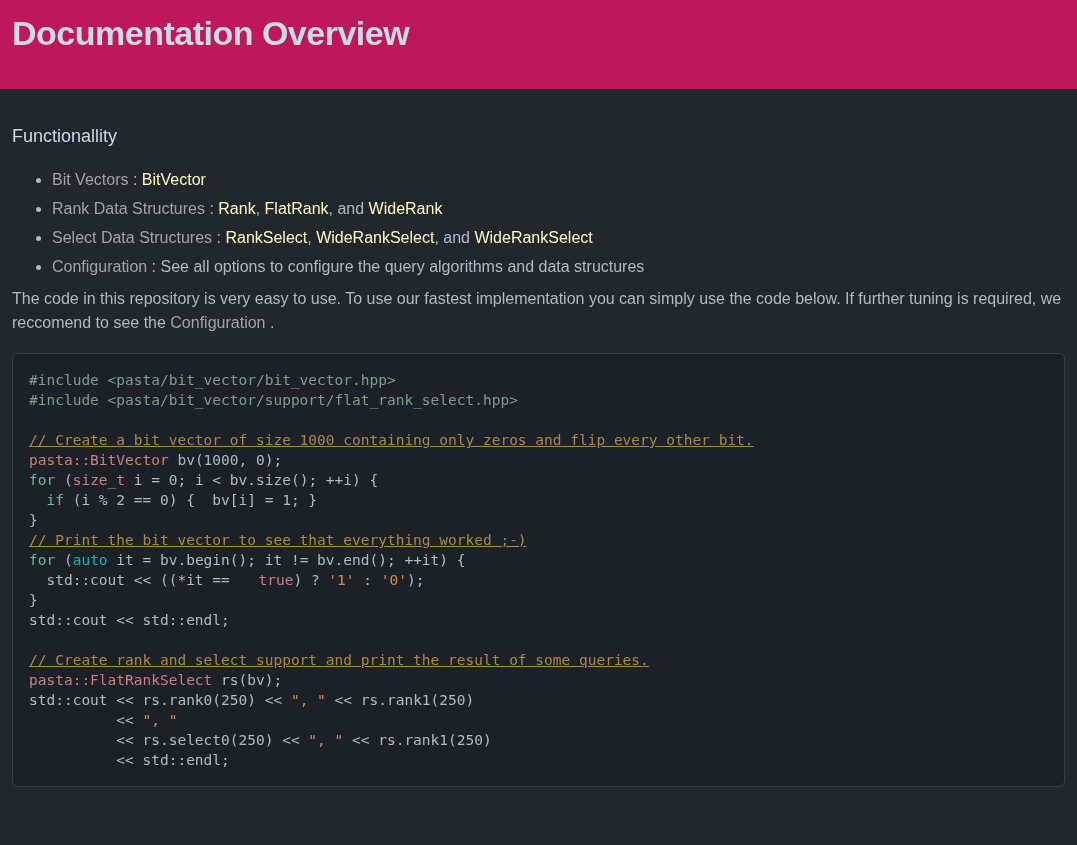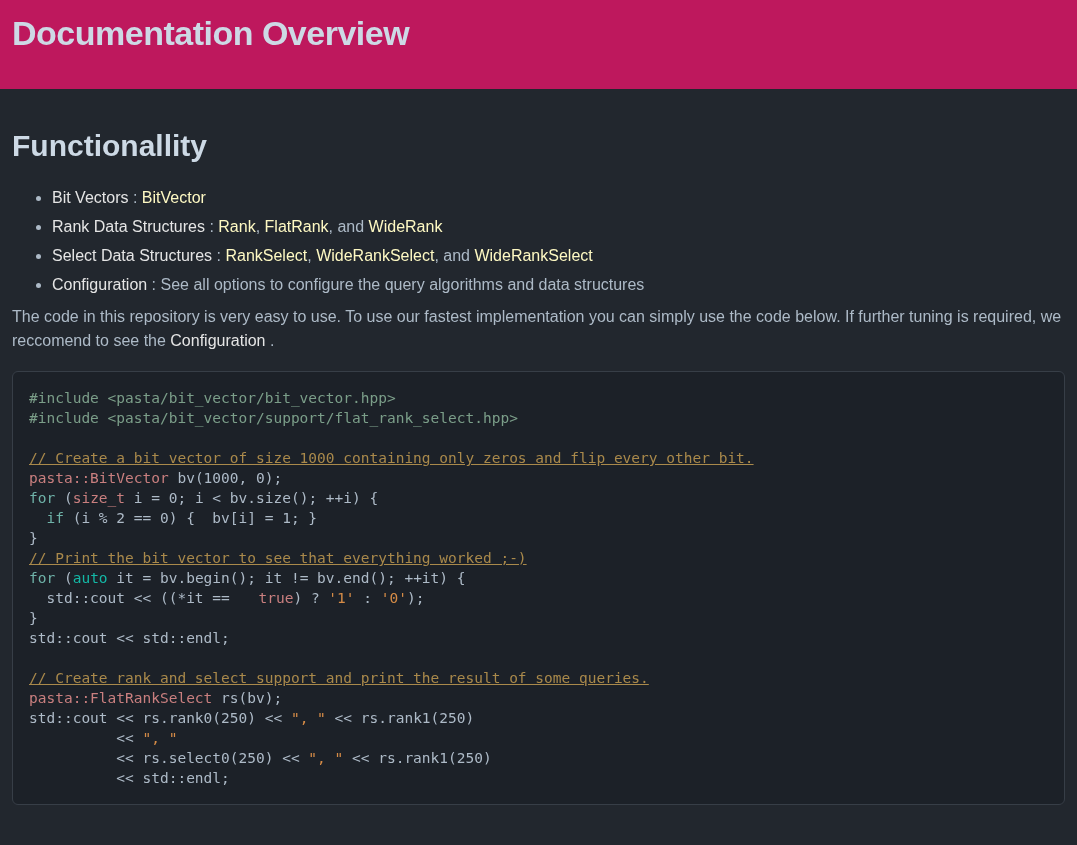--- a/index.html
+++ b/index.html
@@ -19,38 +19,38 @@
       color: #cdd9e5;
       font-size: 34px;
       font-weight: 700;
       letter-spacing: -0.5px;
     }
     .content {
       padding: 12px;
     }
     h2 {
       color: #cdd9e5;
-      font-size: 30px;
-      font-weight: 700;
+      font-size: 18px;
+      font-weight: 400;
       margin-top: 28px;
       margin-bottom: 18px;
     }
     h2:first-child { margin-top: 22px; }
     ul {
       list-style: disc;
       padding-left: 40px;
       margin-bottom: 8px;
     }
     li {
       margin-bottom: 5px;
       color: #adbac7;
     }
     li::marker { color: #adbac7; }
     a, .link {
-      color: #e5e5e5;
+      color: #a3a3a3;
       text-decoration: none;
       cursor: pointer;
     }
     .class-link { color: #fef9c3; }
     p { margin-bottom: 16px; color: #adbac7; }
     .code-block {
       background: #1c2128;
       border: 1px solid #373e47;
       border-radius: 6px;
       padding: 16px;

